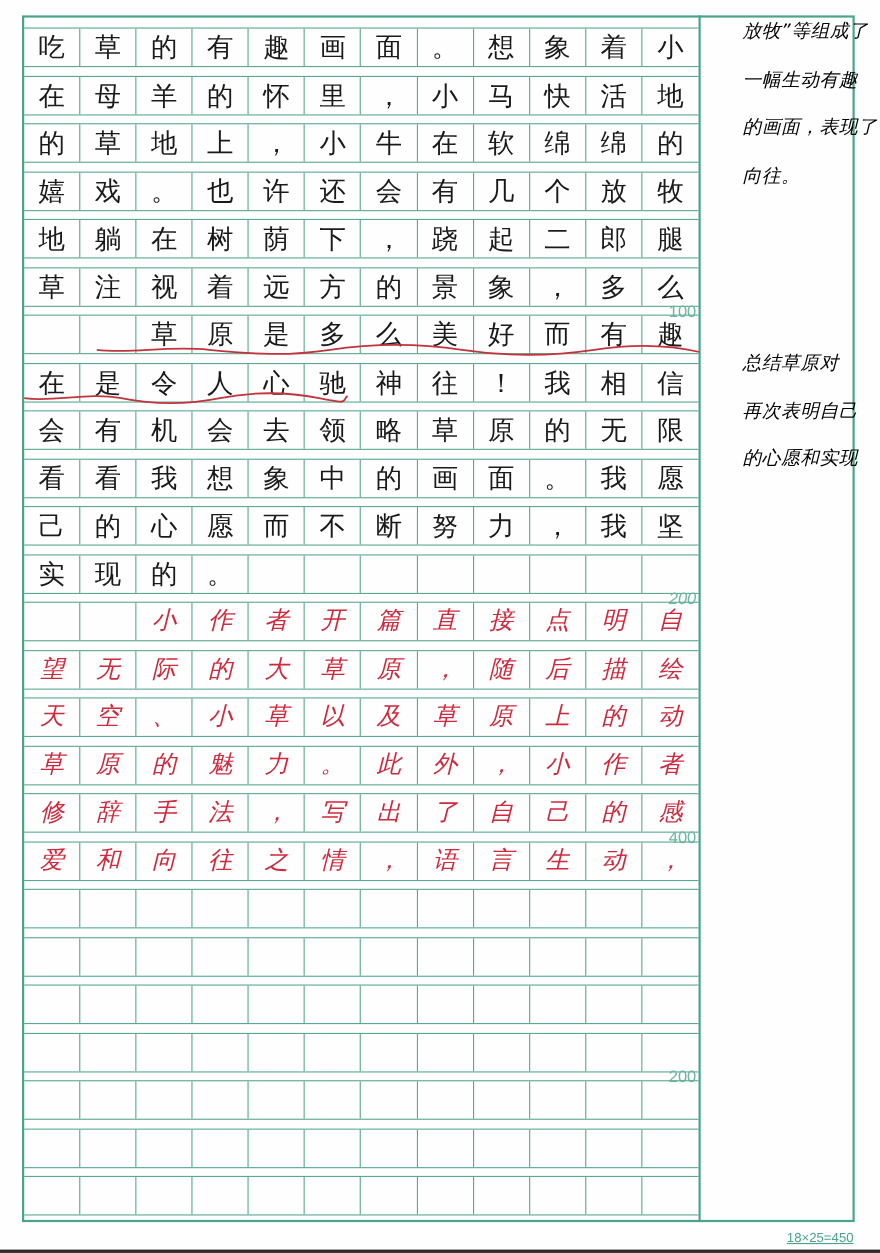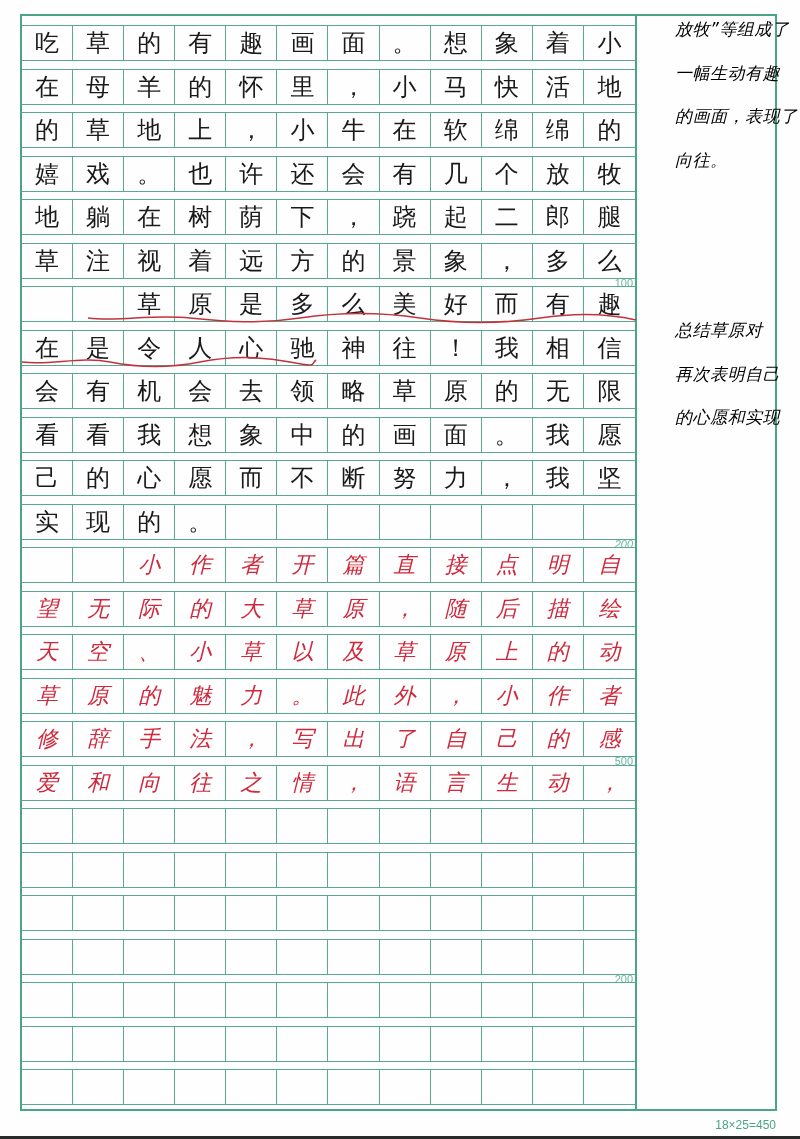--- a/index.html
+++ b/index.html
@@ -25,32 +25,33 @@
   }
   .cell {
     width: 51.08px; height: 34px; box-sizing: border-box;
     border-right: 1px solid #5aa890;
     display: flex; align-items: center; justify-content: center;
     font-size: 24px; line-height: 34px; color: #1a1a1a;
   }
   .cell:last-child { border-right: none; }
   .row.red .cell { color: #d0283c; font-family: "DejaVu Sans", "Liberation Sans", sans-serif; font-size: 22px; font-style: italic; }
   .count-mark {
-    position: absolute; right: 2px; font-size: 11px; color: #6cb8a0;
+    position: absolute; right: 2px; font-size: 15px; color: #6cb8a0;
     font-family: "Liberation Sans", sans-serif; line-height: 9px; text-align: right;
   }
   .note {
     position: absolute; left: 641px; width: 135px;
     color: #000000; font-family: "DejaVu Sans", "Liberation Sans", sans-serif;
     font-style: italic; font-size: 17px; line-height: 43.5px; letter-spacing: 0.5px; margin-left: 34px;
   }
   .note div { white-space: nowrap; }
   .footer-label {
     position: absolute; right: 24px; top: 1118px; font-size: 12px; color: #4aa48a;
     font-family: "Liberation Sans", sans-serif;
+    text-decoration: underline;
   }
   .bottom-bar { position: absolute; left: 0; top: 1136px; width: 800px; height: 3px; background: #2a2a2a; }
   svg.underline { position: absolute; left: 0; top: 0; pointer-events: none; }
 </style>
 </head>
 <body>
 
 <div class="sheet">
   <div class="frame"></div>
   <div class="margin-divider"></div>
@@ -288,21 +289,21 @@
         <div class="cell">法</div>
         <div class="cell">，</div>
         <div class="cell">写</div>
         <div class="cell">出</div>
         <div class="cell">了</div>
         <div class="cell">自</div>
         <div class="cell">己</div>
         <div class="cell">的</div>
         <div class="cell">感</div>
       </div>
-      <div class="count-mark" style="top: 741px;">500</div>
+      <div class="count-mark" style="top: 741px;">400</div>
       <div class="row red" style="top: 748.5px;">
         <div class="cell">爱</div>
         <div class="cell">和</div>
         <div class="cell">向</div>
         <div class="cell">往</div>
         <div class="cell">之</div>
         <div class="cell">情</div>
         <div class="cell">，</div>
         <div class="cell">语</div>
         <div class="cell">言</div>

